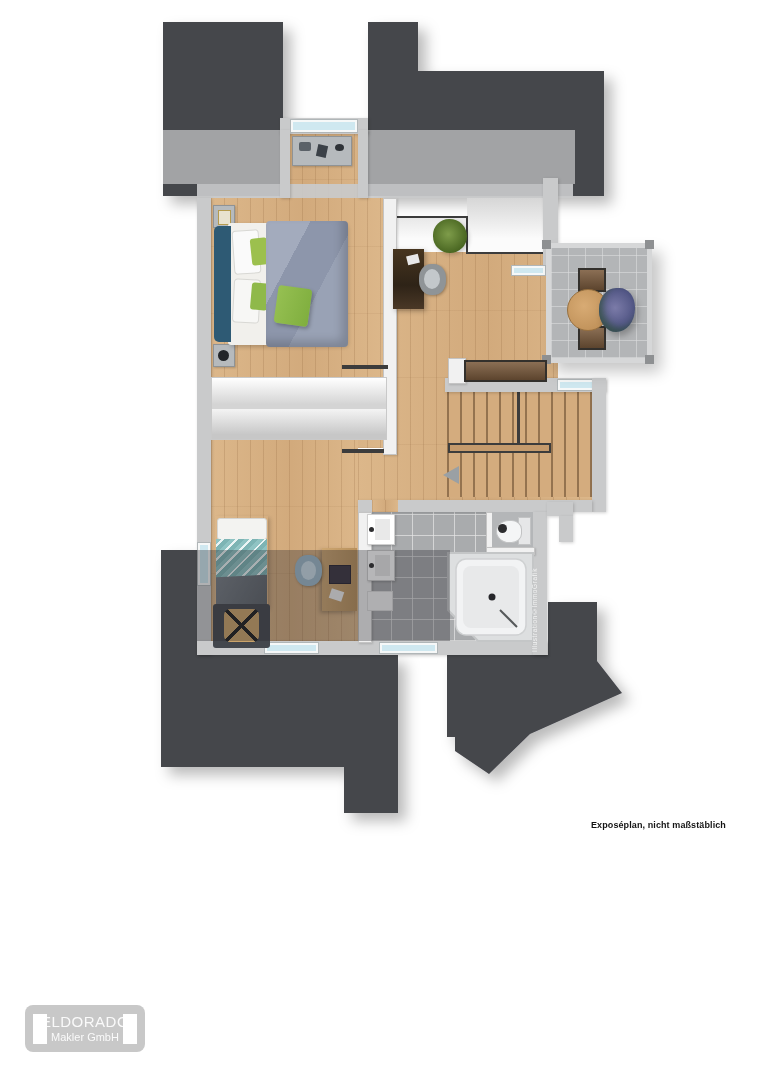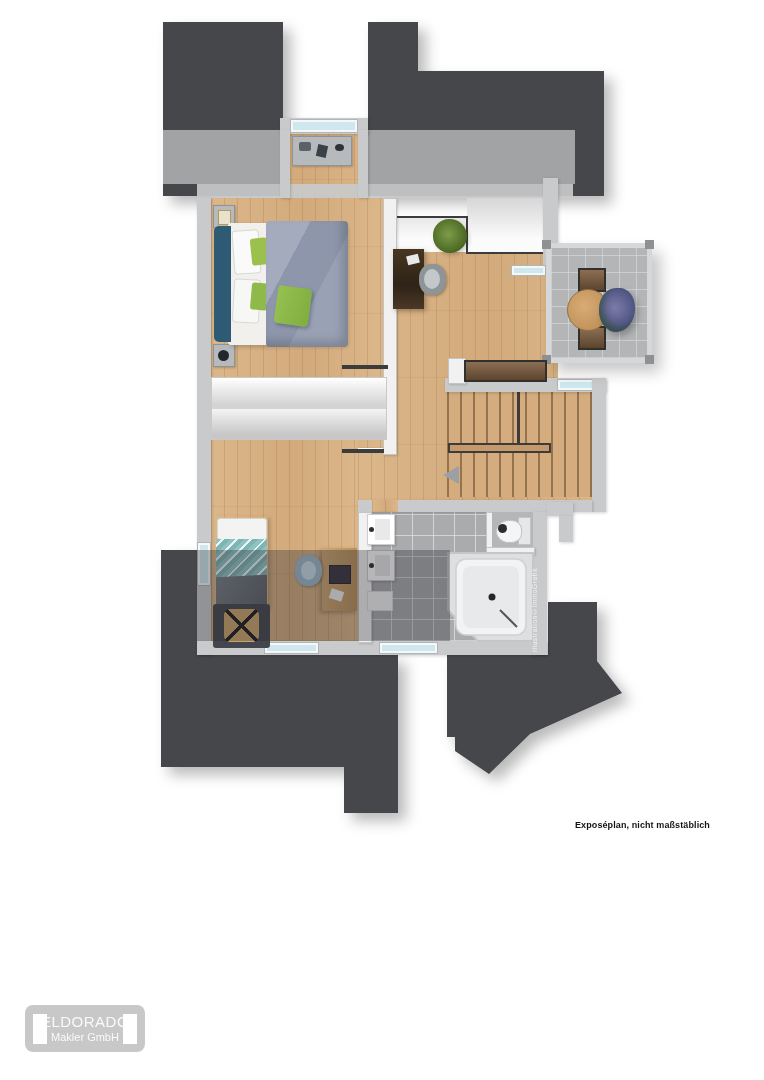--- a/index.html
+++ b/index.html
@@ -214,21 +214,21 @@
     <rect x="456" y="559" width="70" height="76" rx="10" fill="#f2f3f4" stroke="#cfd1d2" stroke-width="1.5"></rect>
     <rect x="463" y="566" width="56" height="62" rx="8" fill="#e8e9ea"></rect>
     <circle cx="492" cy="597" r="3.5" fill="#26262a"></circle>
     <line x1="500" y1="610" x2="517" y2="627" stroke="#55585a" stroke-width="2"></line>
   </svg>
 
   <div class="abs shade-dark" style="left:197px;top:550px;width:253px;height:91px;"></div>
 
   <div class="abs watermark" style="left:531px;top:556px;height:96px;">Illustration©ImmoGrafik</div>
 
-  <div class="abs caption" style="left:575px;top:820px;">Exposéplan, nicht maßstäblich</div>
+  <div class="abs caption" style="left:591px;top:820px;">Exposéplan, nicht maßstäblich</div>
 
   <div class="abs logo" style="left:25px;top:1005px;width:120px;height:47px;">
     <div class="bar" style="left:8px;"></div>
     <div class="bar" style="right:8px;"></div>
     <div class="logo-text">
       <div class="logo-line1">ELDORADO</div>
       <div class="logo-line2">Makler GmbH</div>
     </div>
   </div>
 

